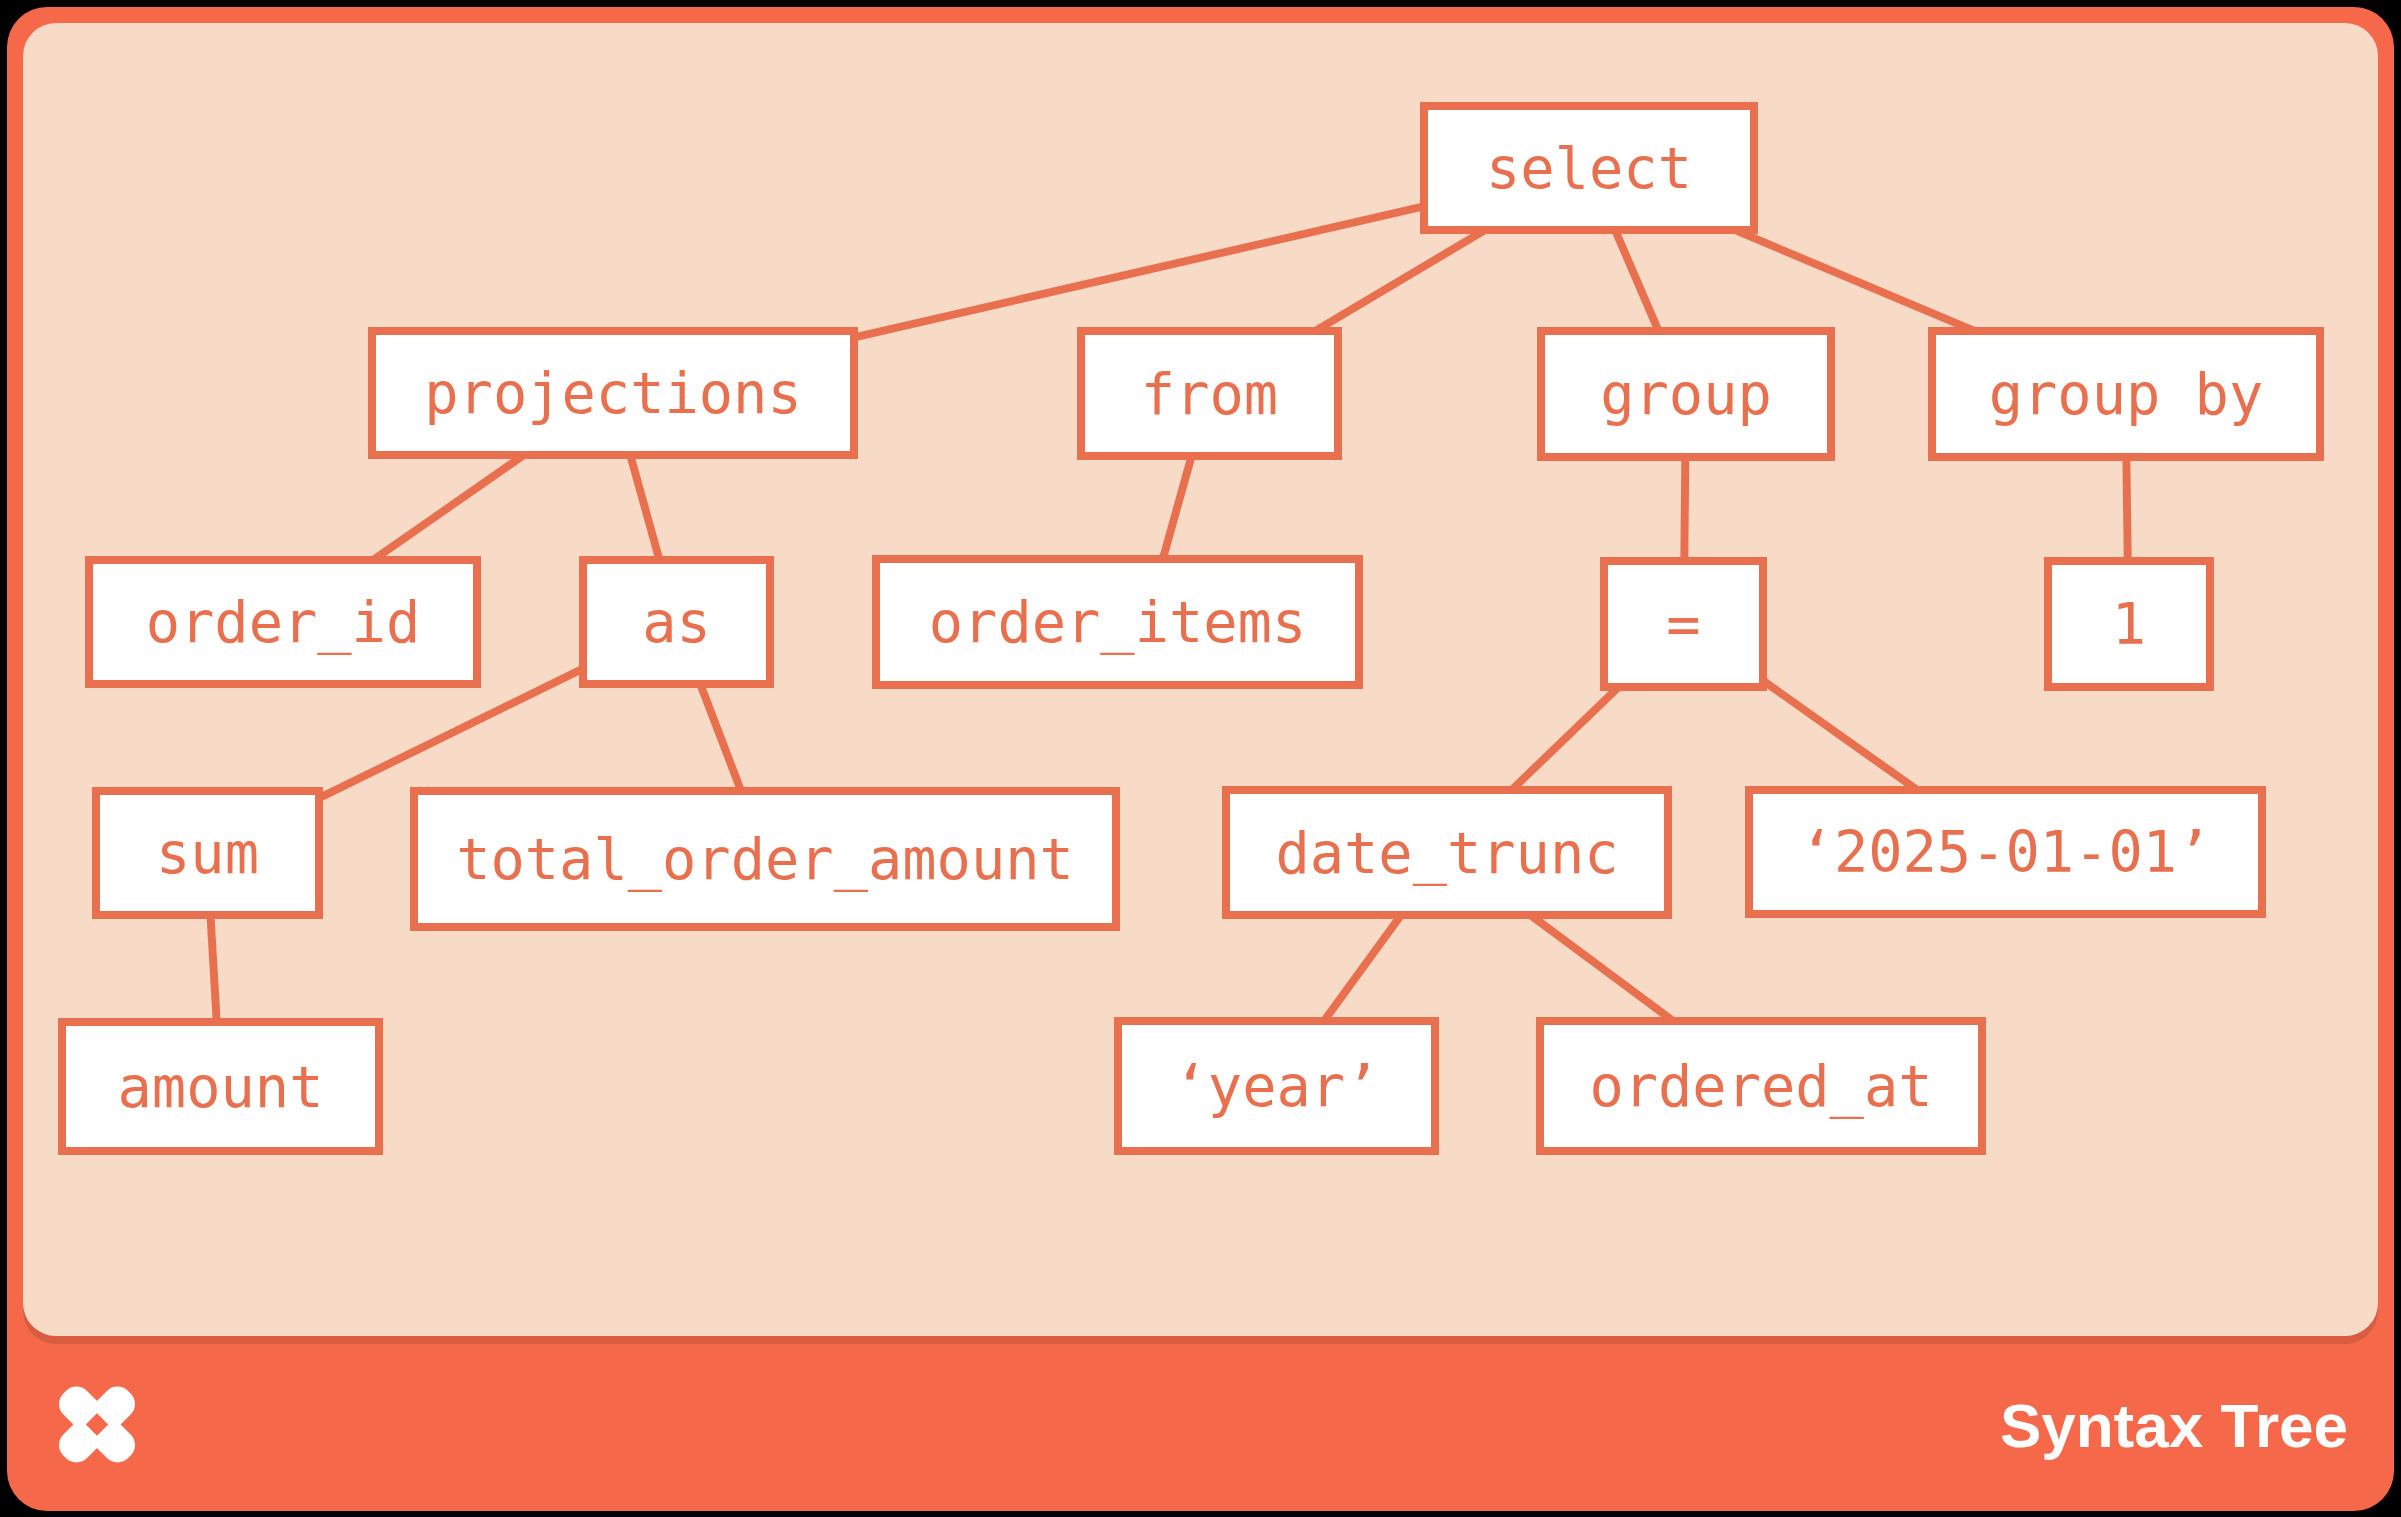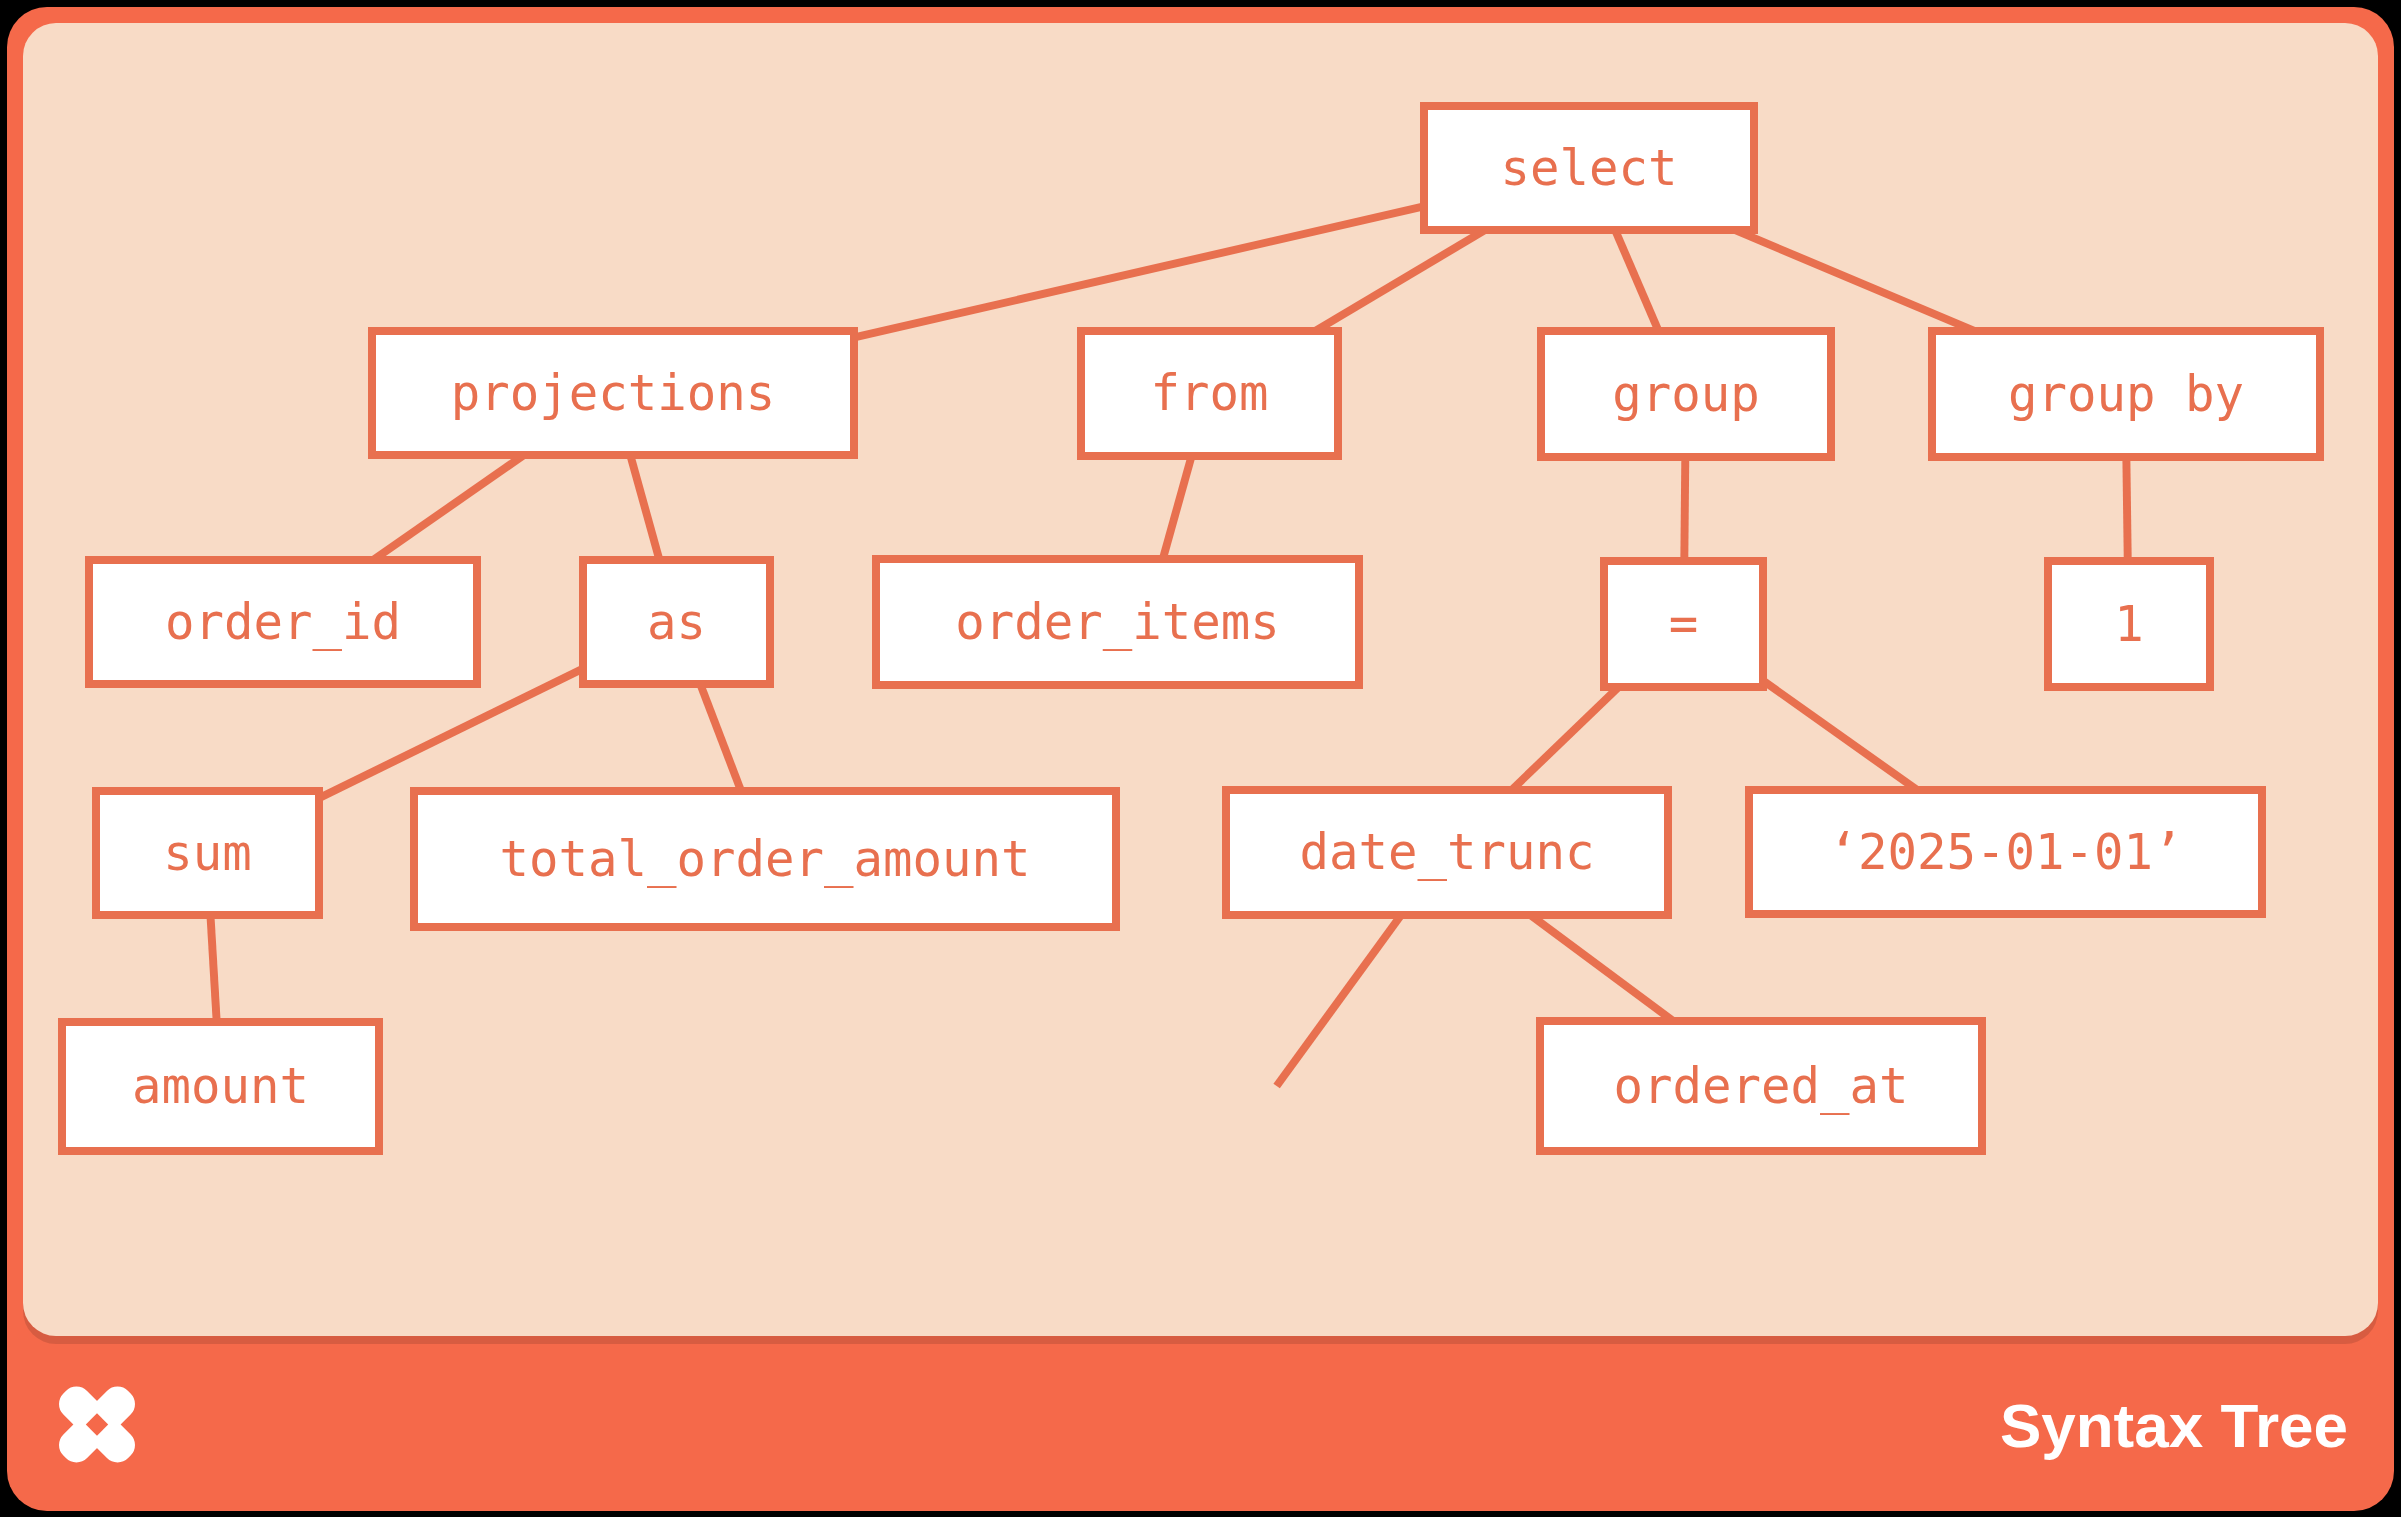--- a/index.html
+++ b/index.html
@@ -22,21 +22,21 @@
     position:absolute;left:23px;top:23px;right:23px;height:1313px;
     background:var(--panel);border-radius:33px;
     box-shadow:0 8px 0 rgba(0,0,0,0.12);
   }
   #edges{position:absolute;left:0;top:0;width:2401px;height:1518px;}
   #edges line{stroke:var(--stroke);stroke-width:9;}
   .node{
     position:absolute;box-sizing:border-box;
     background:var(--nodefill);border:8px solid var(--stroke);
     display:flex;align-items:center;justify-content:center;
-    color:var(--stroke);font-size:49px;white-space:pre;
+    color:var(--stroke);font-size:57px;white-space:pre;
   }
   .logo{
     position:absolute;left:53px;top:1379px;width:88px;height:91px;
   }
   .logo .arm{fill:#FFFFFF;}
   .logo .hole{fill:var(--frame);}
   .brand{
     position:absolute;right:53px;top:1389px;height:74px;line-height:74px;
     color:var(--footer-text);font-family:"Liberation Sans","DejaVu Sans",sans-serif;
     font-weight:700;font-size:62px;letter-spacing:0px;
@@ -76,20 +76,21 @@
     <div class="node" style="left: 85px; top: 556px; width: 396px; height: 132px;">order_id</div>
     <div class="node" style="left: 579px; top: 556px; width: 195px; height: 132px;">as</div>
     <div class="node" style="left: 872px; top: 555px; width: 491px; height: 134px;">order_items</div>
     <div class="node" style="left: 1600px; top: 557px; width: 167px; height: 134px;">=</div>
     <div class="node" style="left: 2044px; top: 557px; width: 170px; height: 134px;">1</div>
     <div class="node" style="left: 92px; top: 787px; width: 231px; height: 132px;">sum</div>
     <div class="node" style="left: 410px; top: 787px; width: 710px; height: 144px;">total_order_amount</div>
     <div class="node" style="left: 1222px; top: 786px; width: 450px; height: 133px;">date_trunc</div>
     <div class="node" style="left: 1745px; top: 786px; width: 521px; height: 132px;">‘2025-01-01’</div>
     <div class="node" style="left: 58px; top: 1018px; width: 325px; height: 137px;">amount</div>
+    <div class="node" style="left: 1114px; top: 1017px; width: 325px; height: 138px;">‘year’</div>
     <div class="node" style="left: 1536px; top: 1017px; width: 450px; height: 138px;">ordered_at</div>
     <svg class="logo" viewBox="0 0 100 100" xmlns="http://www.w3.org/2000/svg">
     <g>
       <rect class="arm" x="-2" y="31" width="104" height="38" rx="17" transform="rotate(45 50 50)"></rect>
       <rect class="arm" x="-2" y="31" width="104" height="38" rx="17" transform="rotate(-45 50 50)"></rect>
     </g>
     <rect class="hole" x="41" y="41" width="18" height="18" transform="rotate(45 50 50)"></rect>
   </svg>
 
   <div class="brand">Syntax Tree</div>

